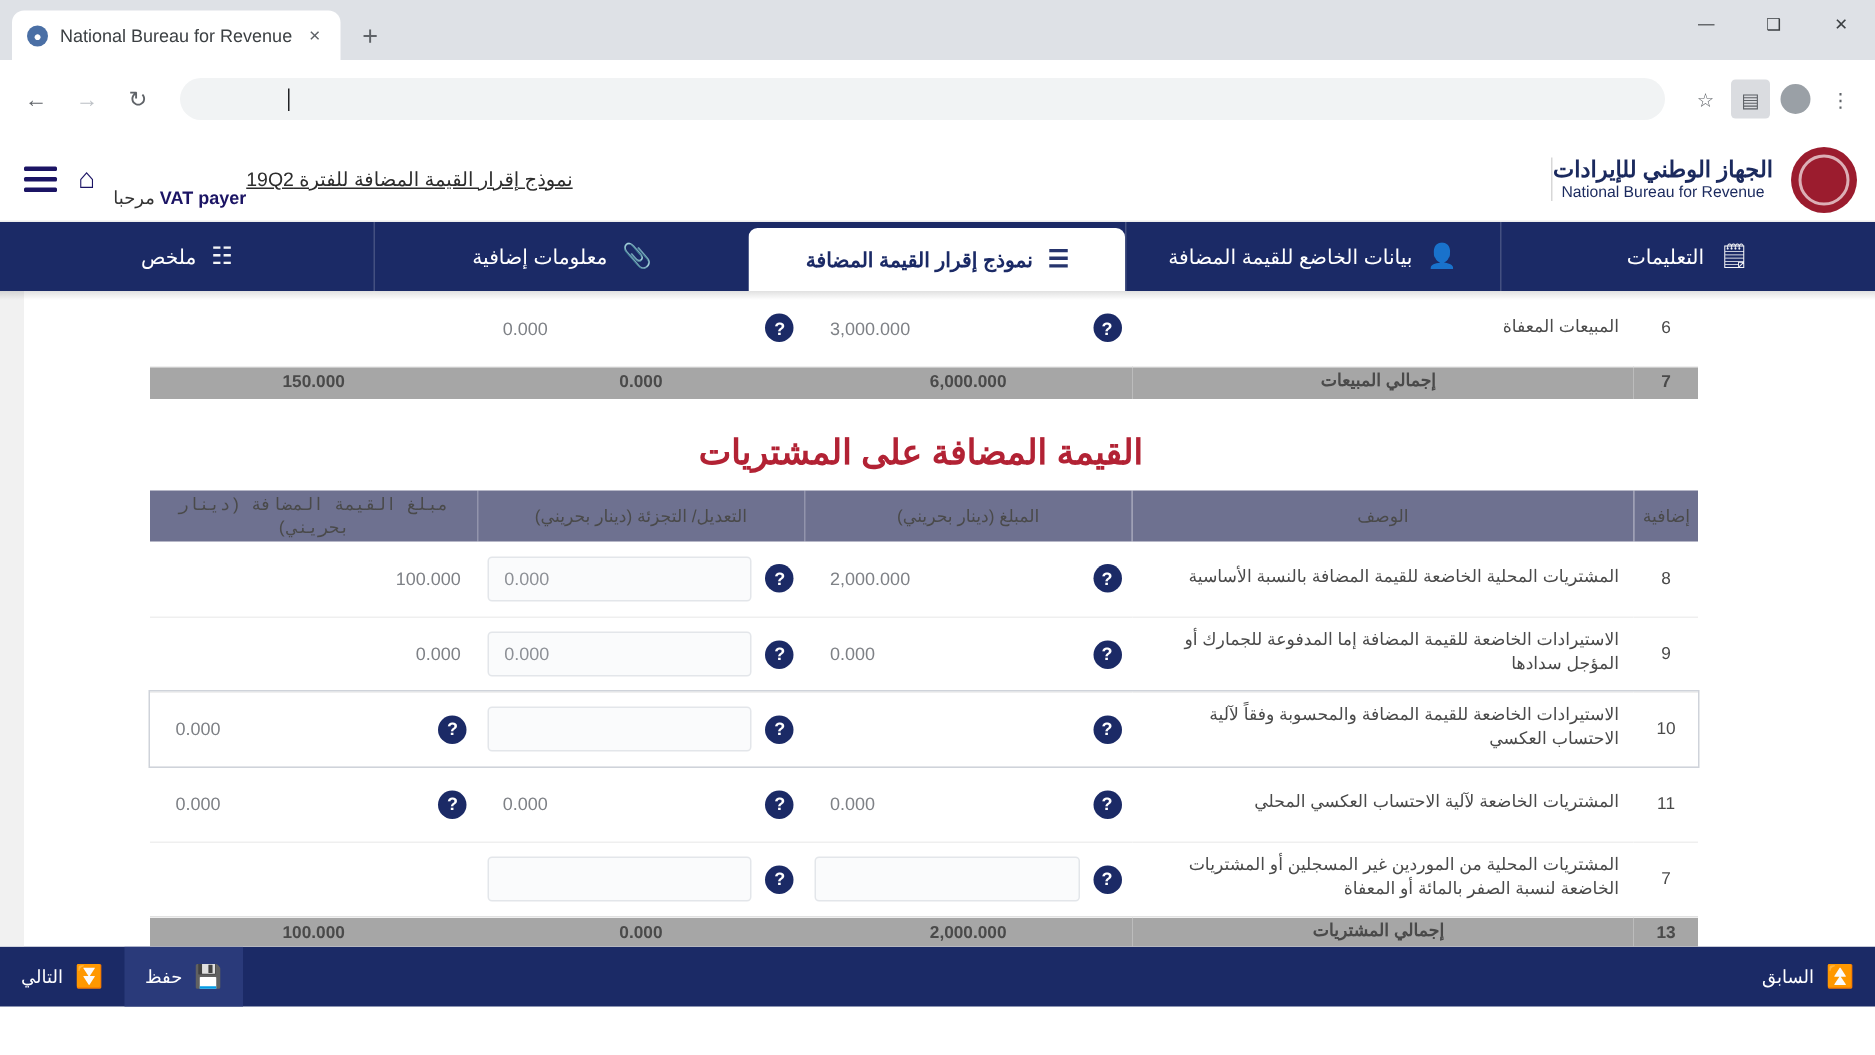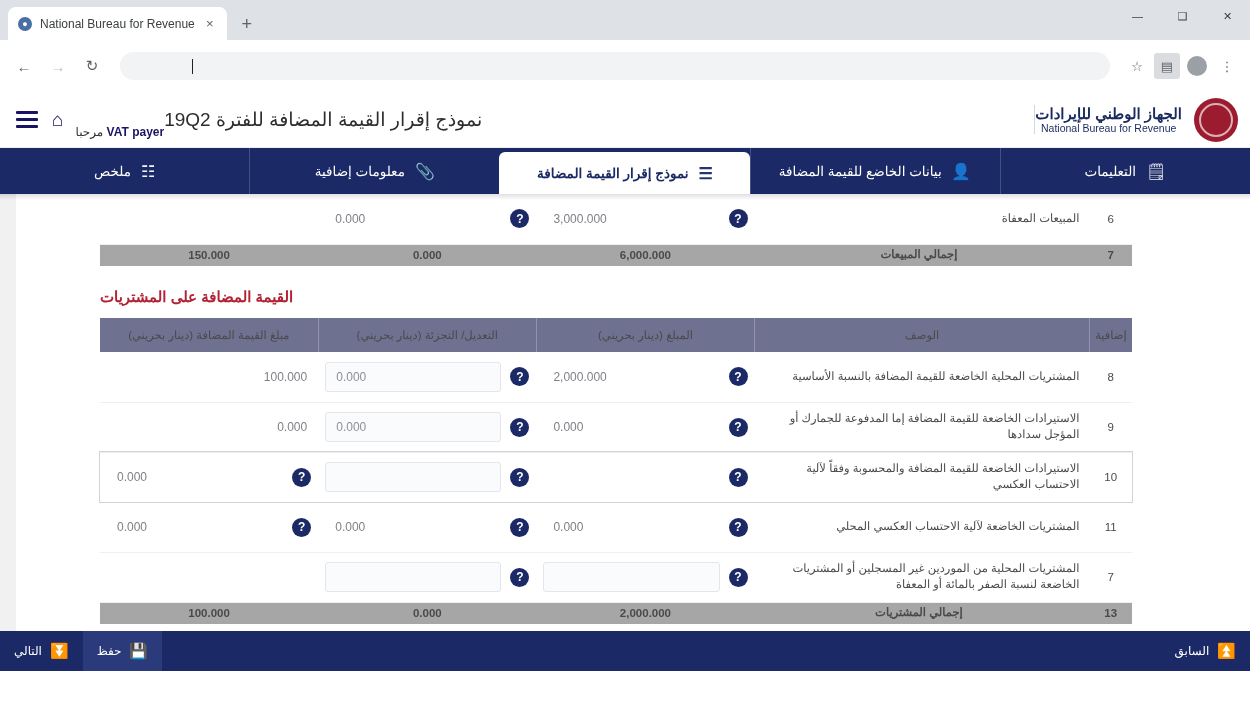--- a/index.html
+++ b/index.html
@@ -144,29 +144,30 @@
     background: #1b1464; border-radius: 1px;
   }
   .home-icon { font-size: 19px; color: #1b1464; }
   .welcome {
     font-size: 12px; color: #333;
     direction: rtl;
     margin-top: 24px;
   }
   .welcome b { color: #1b1464; }
   .hdr-mid {
-    font-size: 19px;
+    font-size: 13px;
     color: #2d2d2d;
     direction: rtl;
     margin-right: auto;
     margin-left: 0;
     padding-right: 26px;
     flex: 1;
     text-align: left;
     padding-left: 0;
+    text-decoration: underline;
   }
   .hdr-right {
     display: flex;
     align-items: center;
     padding-right: 4px;
   }
   .nbr-logo-text {
     text-align: center;
     line-height: 1.15;
     border-left: 1px solid #d7d7d7;
@@ -321,37 +322,37 @@
   
   .tbl-head td {
     background: #6e7190;
     color: #ffffff;
     height: 34px;
     font-size: 11.5px;
     text-align: center;
     font-weight: normal;
     border-left: 1px solid rgba(255,255,255,.25);
   }
-  .tbl-head td:last-child { border-left: none; }
+  .tbl-head td:last-child { border-left: none; font-family: Liberation Mono, monospace; }
 
   .total-row td {
     background: #a6a6a6;
     color: #ffffff;
     height: 22px;
     font-size: 12px;
     font-weight: bold;
     text-align: center;
   }
   .total-row td.cell-desc { text-align: center; padding-right: 16px; }
   .total-row td.cell-num { text-align: center; }
 
   .section-title {
-    text-align: left;
+    text-align: center;
     color: #b22234;
-    font-size: 15px;
+    font-size: 23px;
     font-weight: bold;
     margin: 22px 4px 12px 0;
     direction: rtl;
   }
 
   
   .left-strip {
     position: absolute;
     left: 0; top: 0; width: 16px; height: 100%;
     background: #f1f1f1;

